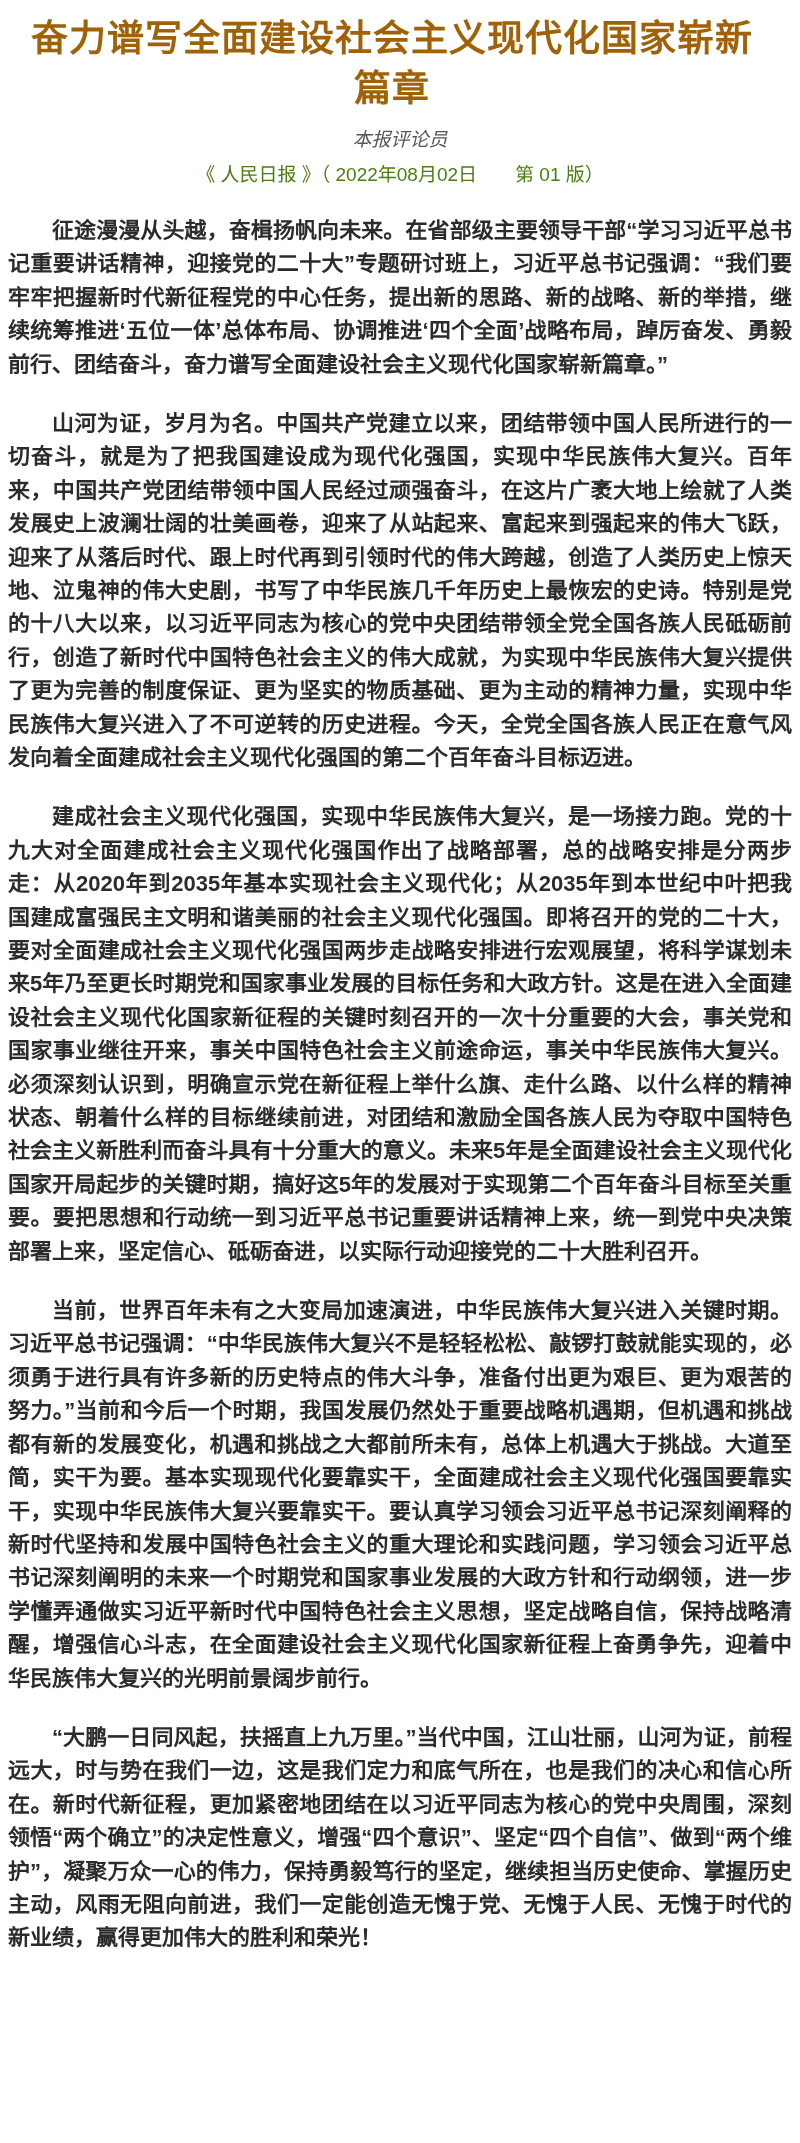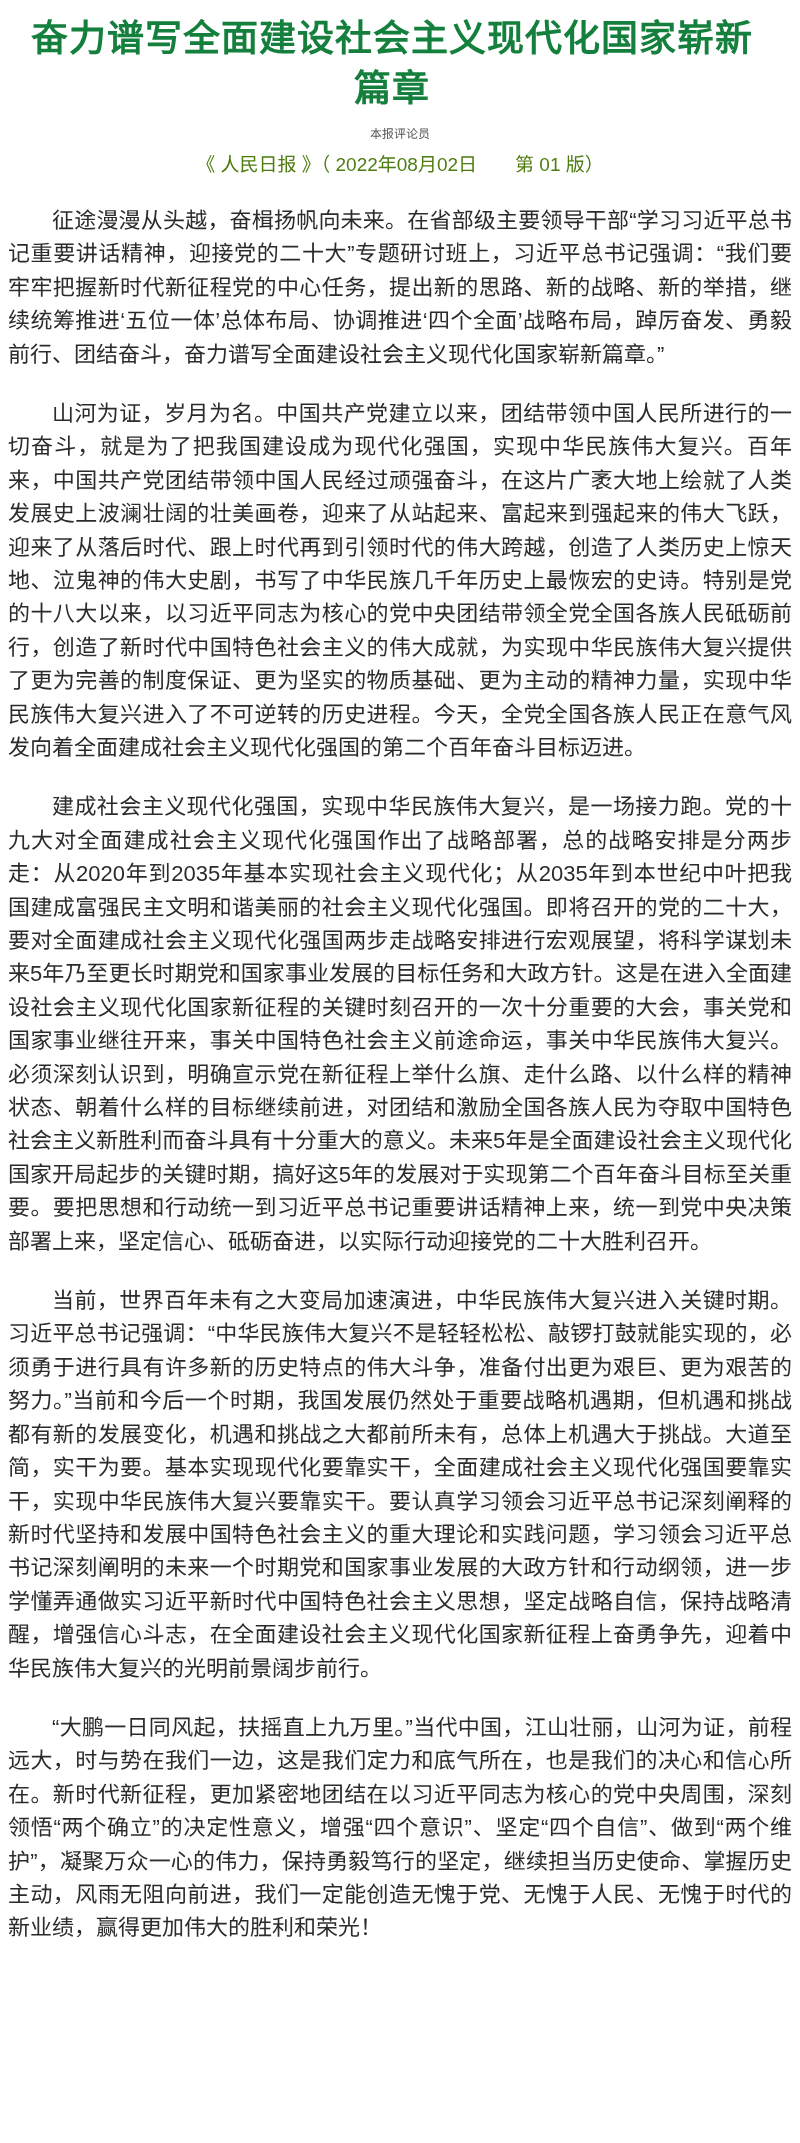--- a/index.html
+++ b/index.html
@@ -13,57 +13,59 @@
   }
   .page {
     width: 800px;
     box-sizing: border-box;
     padding: 12px 5px 30px 5px;
   }
   .title {
     font-size: 37px;
     font-weight: bold;
     text-align: center;
-    color: #15803d;
+    color: #a16207;
     line-height: 1.35;
     margin: 2px 26px 8px 10px;
     letter-spacing: 1px;
   }
   .subtitle {
     font-size: 31px;
     font-weight: bold;
     text-align: center;
     color: #212121;
     line-height: 1.25;
     margin: 10px 0 10px 0;
   }
   .byline {
-    font-size: 12px;
+    font-size: 19px;
     text-align: center;
     color: #565656;
     margin: 10px 0 8px 0;
+    font-style: italic;
   }
   .source-line {
     font-size: 19px;
     text-align: center;
     color: #4d7c0f;
     margin: 8px 0 28px 0;
     white-space: pre;
   }
   .article-body {
     padding: 0 3px;
   }
   .para {
     font-size: 22px;
     line-height: 33.4px;
     color: #2b2b2b;
     text-indent: 2em;
     text-align: justify;
     margin: 26px 0;
     word-break: break-all;
+    font-weight: bold;
   }
 </style>
 </head>
 <body>
 
 <div class="page">
 
   <h1 class="title">奋力谱写全面建设社会主义现代化国家崭新篇章</h1>
 
 

